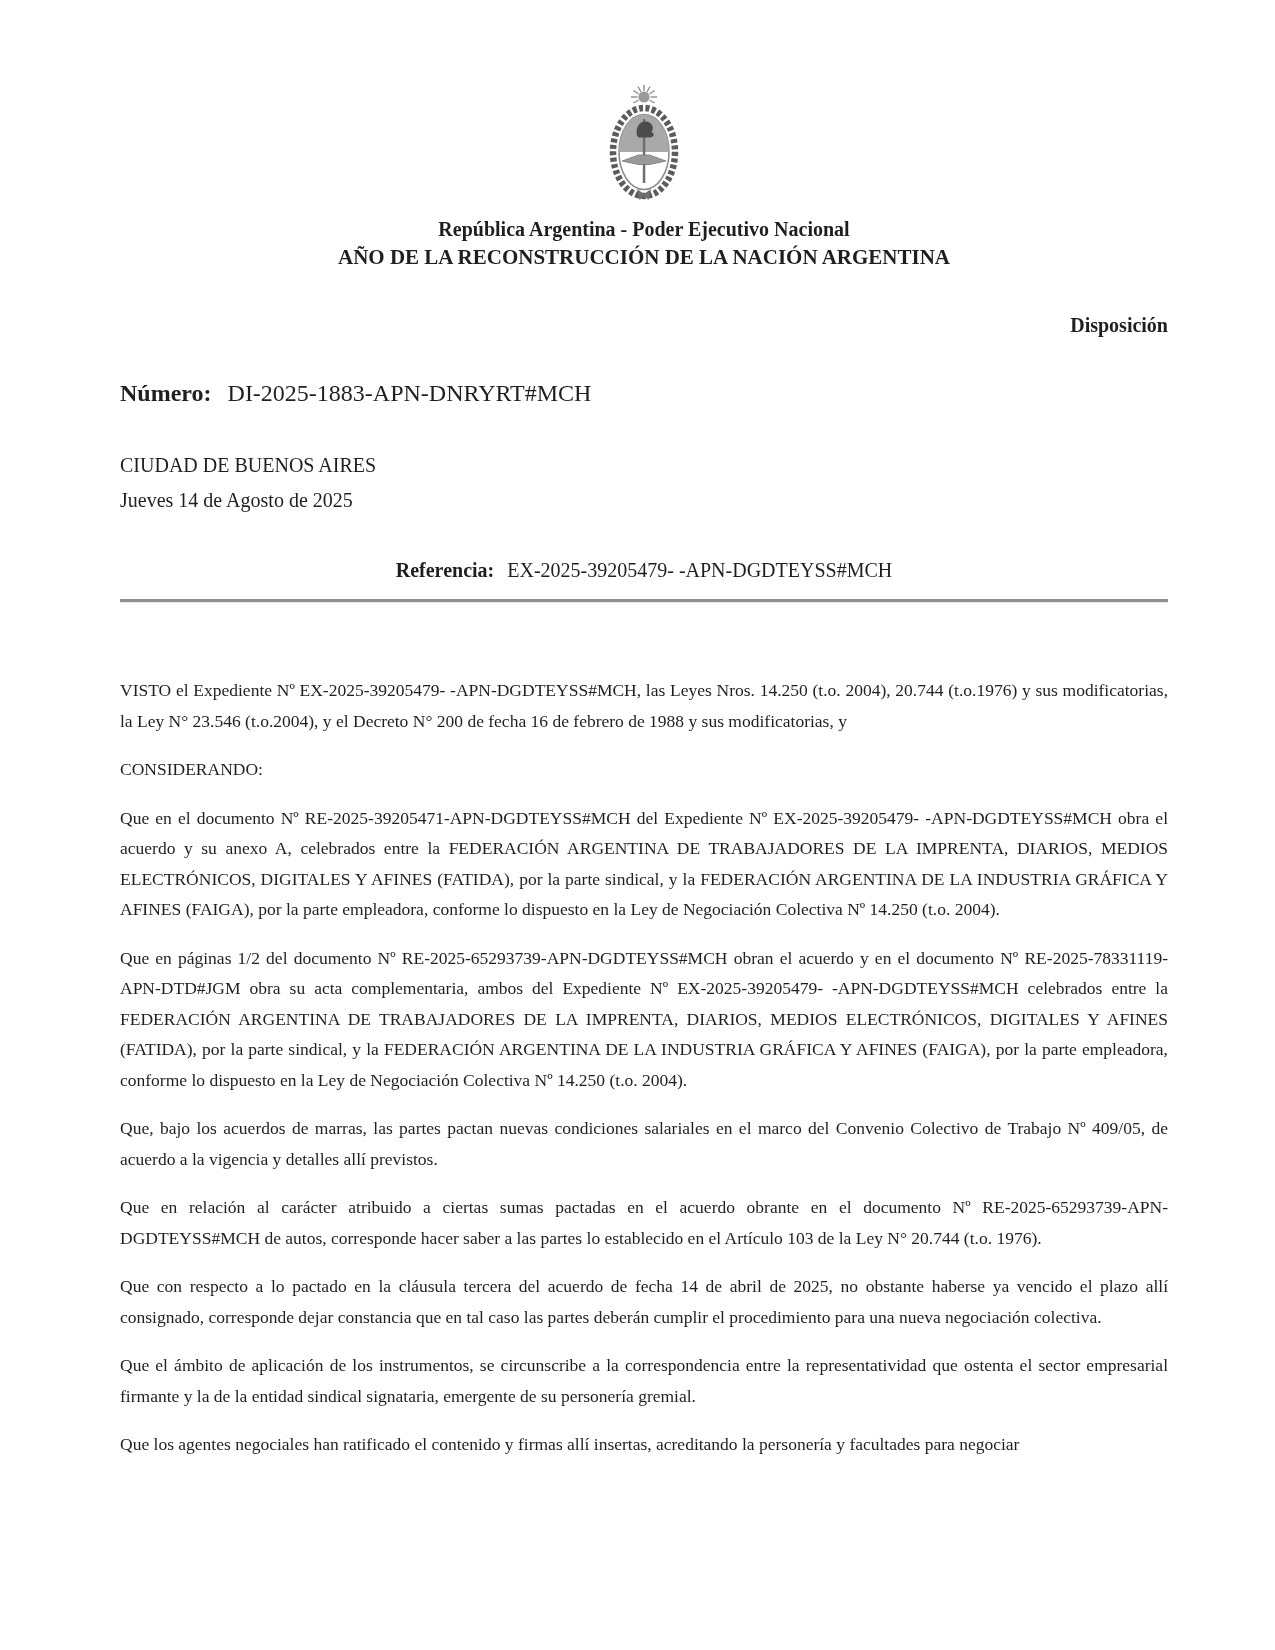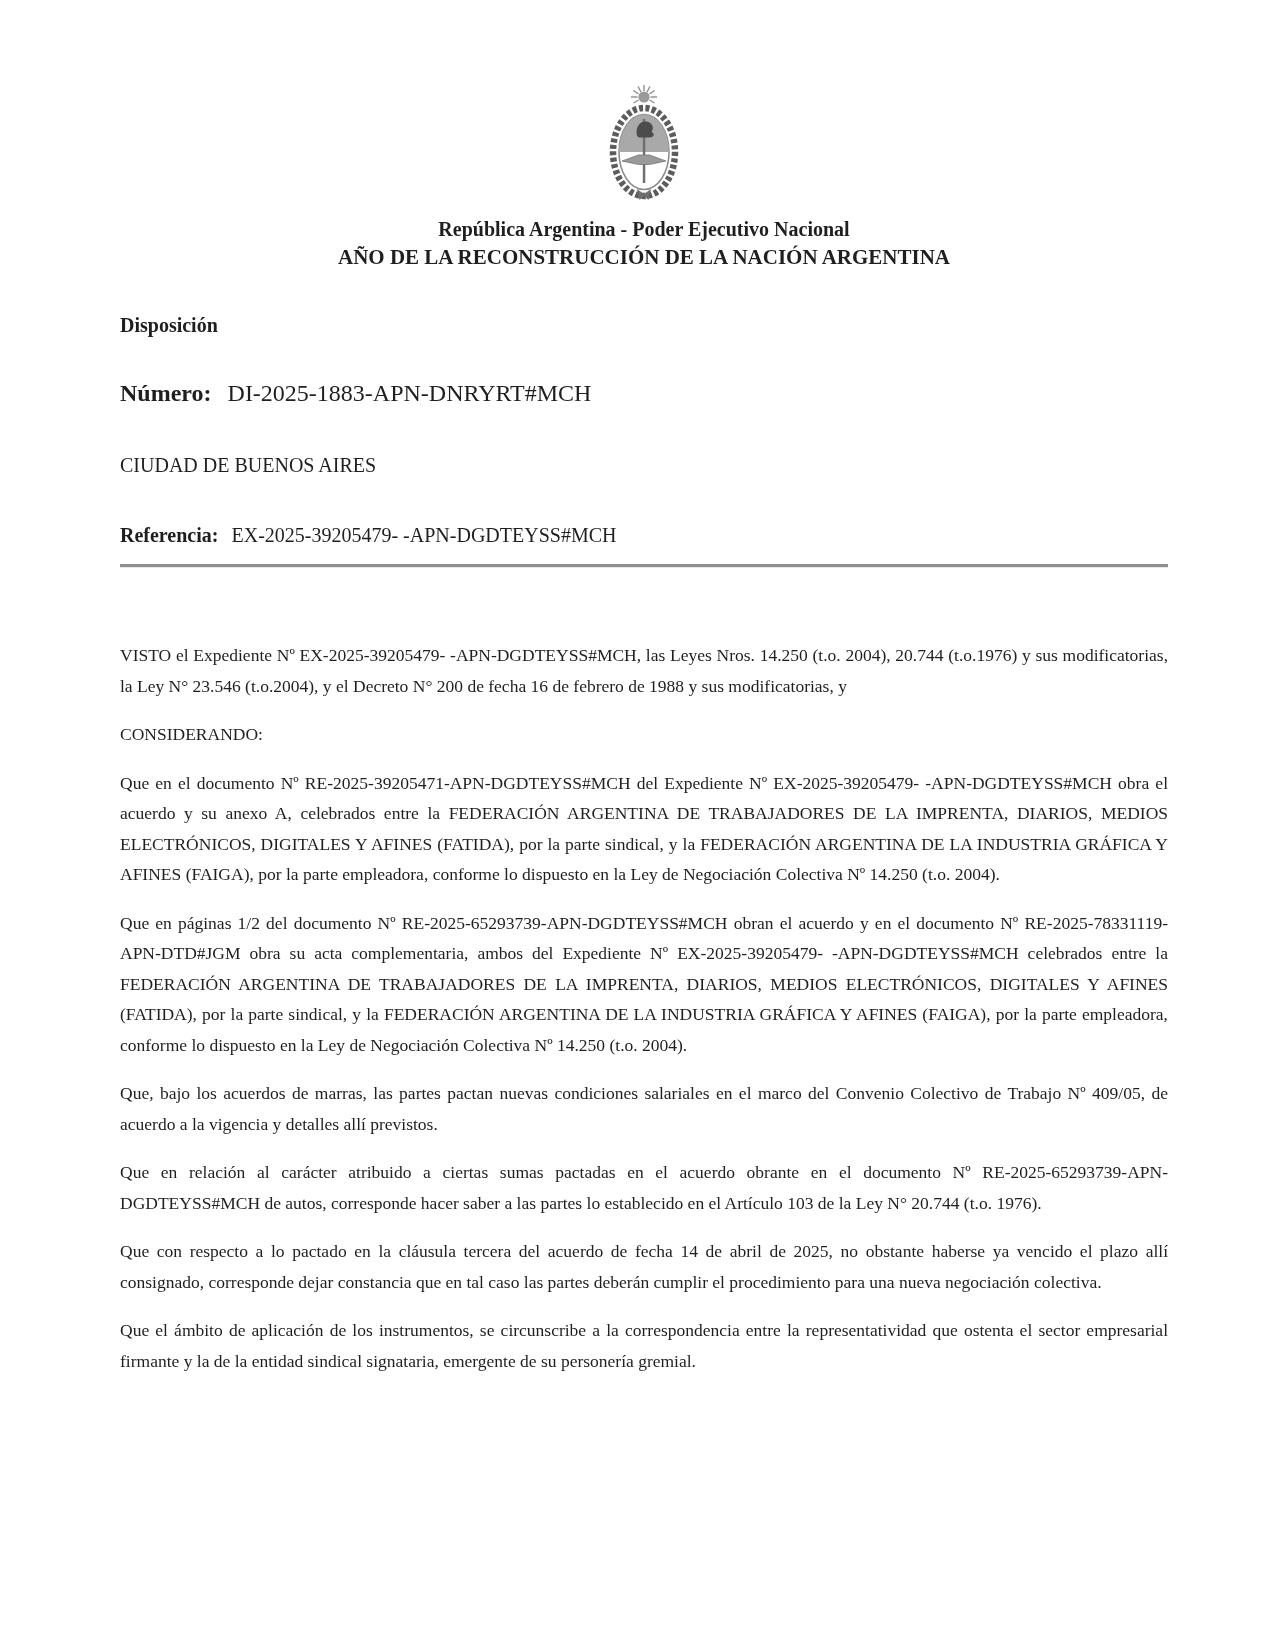--- a/index.html
+++ b/index.html
@@ -37,21 +37,21 @@
     line-height: 27px;
   }
   .year-line {
     margin: 0;
     font-size: 21px;
     font-weight: bold;
     line-height: 28px;
   }
   .doc-type {
     margin: 42px 0 0 0;
-    text-align: left;
+    text-align: right;
     font-size: 20px;
     font-weight: bold;
     line-height: 24px;
   }
   .number-row {
     margin-top: 44px;
     font-size: 24px;
     line-height: 25px;
   }
   .number-row .lbl { font-weight: bold; }
@@ -59,20 +59,21 @@
   .place-block {
     margin-top: 42px;
     text-align: left;
     font-size: 20px;
     line-height: 35px;
   }
   .reference-row {
     margin-top: 40px;
     font-size: 20px;
     line-height: 25px;
+    text-align: center;
   }
   .reference-row .lbl { font-weight: bold; }
   .reference-row .val { margin-left: 8px; }
   .divider {
     margin-top: 16px;
     height: 0;
     border: 0;
     border-top: 3px solid #909090;
     border-bottom: 1px solid #e9e9e9;
   }
@@ -131,33 +132,35 @@
 
   <div class="doc-type">Disposición</div>
 
   <div class="number-row">
     <span class="lbl">Número:</span>
     <span class="val">DI-2025-1883-APN-DNRYRT#MCH</span>
   </div>
 
   <div class="place-block">
     <div>CIUDAD DE BUENOS AIRES</div>
+    <div>Jueves 14 de Agosto de 2025</div>
   </div>
 
   <div class="reference-row">
     <span class="lbl">Referencia:</span>
     <span class="val">EX-2025-39205479- -APN-DGDTEYSS#MCH</span>
   </div>
 
   <hr class="divider">
 
   <div class="doc-body">
     <p>VISTO el Expediente Nº EX-2025-39205479- -APN-DGDTEYSS#MCH, las Leyes Nros. 14.250 (t.o. 2004), 20.744 (t.o.1976) y sus modificatorias, la Ley N° 23.546 (t.o.2004), y el Decreto N° 200 de fecha 16 de febrero de 1988 y sus modificatorias, y</p>
     <p>CONSIDERANDO:</p>
     <p>Que en el documento Nº RE-2025-39205471-APN-DGDTEYSS#MCH del Expediente Nº EX-2025-39205479- -APN-DGDTEYSS#MCH obra el acuerdo y su anexo A, celebrados entre la FEDERACIÓN ARGENTINA DE TRABAJADORES DE LA IMPRENTA, DIARIOS, MEDIOS ELECTRÓNICOS, DIGITALES Y AFINES (FATIDA), por la parte sindical, y la FEDERACIÓN ARGENTINA DE LA INDUSTRIA GRÁFICA Y AFINES (FAIGA), por la parte empleadora, conforme lo dispuesto en la Ley de Negociación Colectiva Nº 14.250 (t.o. 2004).</p>
     <p>Que en páginas 1/2 del documento Nº RE-2025-65293739-APN-DGDTEYSS#MCH obran el acuerdo y en el documento Nº RE-2025-78331119-APN-DTD#JGM obra su acta complementaria, ambos del Expediente Nº EX-2025-39205479- -APN-DGDTEYSS#MCH celebrados entre la FEDERACIÓN ARGENTINA DE TRABAJADORES DE LA IMPRENTA, DIARIOS, MEDIOS ELECTRÓNICOS, DIGITALES Y AFINES (FATIDA), por la parte sindical, y la FEDERACIÓN ARGENTINA DE LA INDUSTRIA GRÁFICA Y AFINES (FAIGA), por la parte empleadora, conforme lo dispuesto en la Ley de Negociación Colectiva Nº 14.250 (t.o. 2004).</p>
     <p>Que, bajo los acuerdos de marras, las partes pactan nuevas condiciones salariales en el marco del Convenio Colectivo de Trabajo Nº 409/05, de acuerdo a la vigencia y detalles allí previstos.</p>
     <p>Que en relación al carácter atribuido a ciertas sumas pactadas en el acuerdo obrante en el documento Nº RE-2025-65293739-APN-DGDTEYSS#MCH de autos, corresponde hacer saber a las partes lo establecido en el Artículo 103 de la Ley N° 20.744 (t.o. 1976).</p>
     <p>Que con respecto a lo pactado en la cláusula tercera del acuerdo de fecha 14 de abril de 2025, no obstante haberse ya vencido el plazo allí consignado, corresponde dejar constancia que en tal caso las partes deberán cumplir el procedimiento para una nueva negociación colectiva.</p>
     <p>Que el ámbito de aplicación de los instrumentos, se circunscribe a la correspondencia entre la representatividad que ostenta el sector empresarial firmante y la de la entidad sindical signataria, emergente de su personería gremial.</p>
+    <p>Que los agentes negociales han ratificado el contenido y firmas allí insertas, acreditando la personería y facultades para negociar</p>
   </div>
 
 </div>
 
 </body></html>

